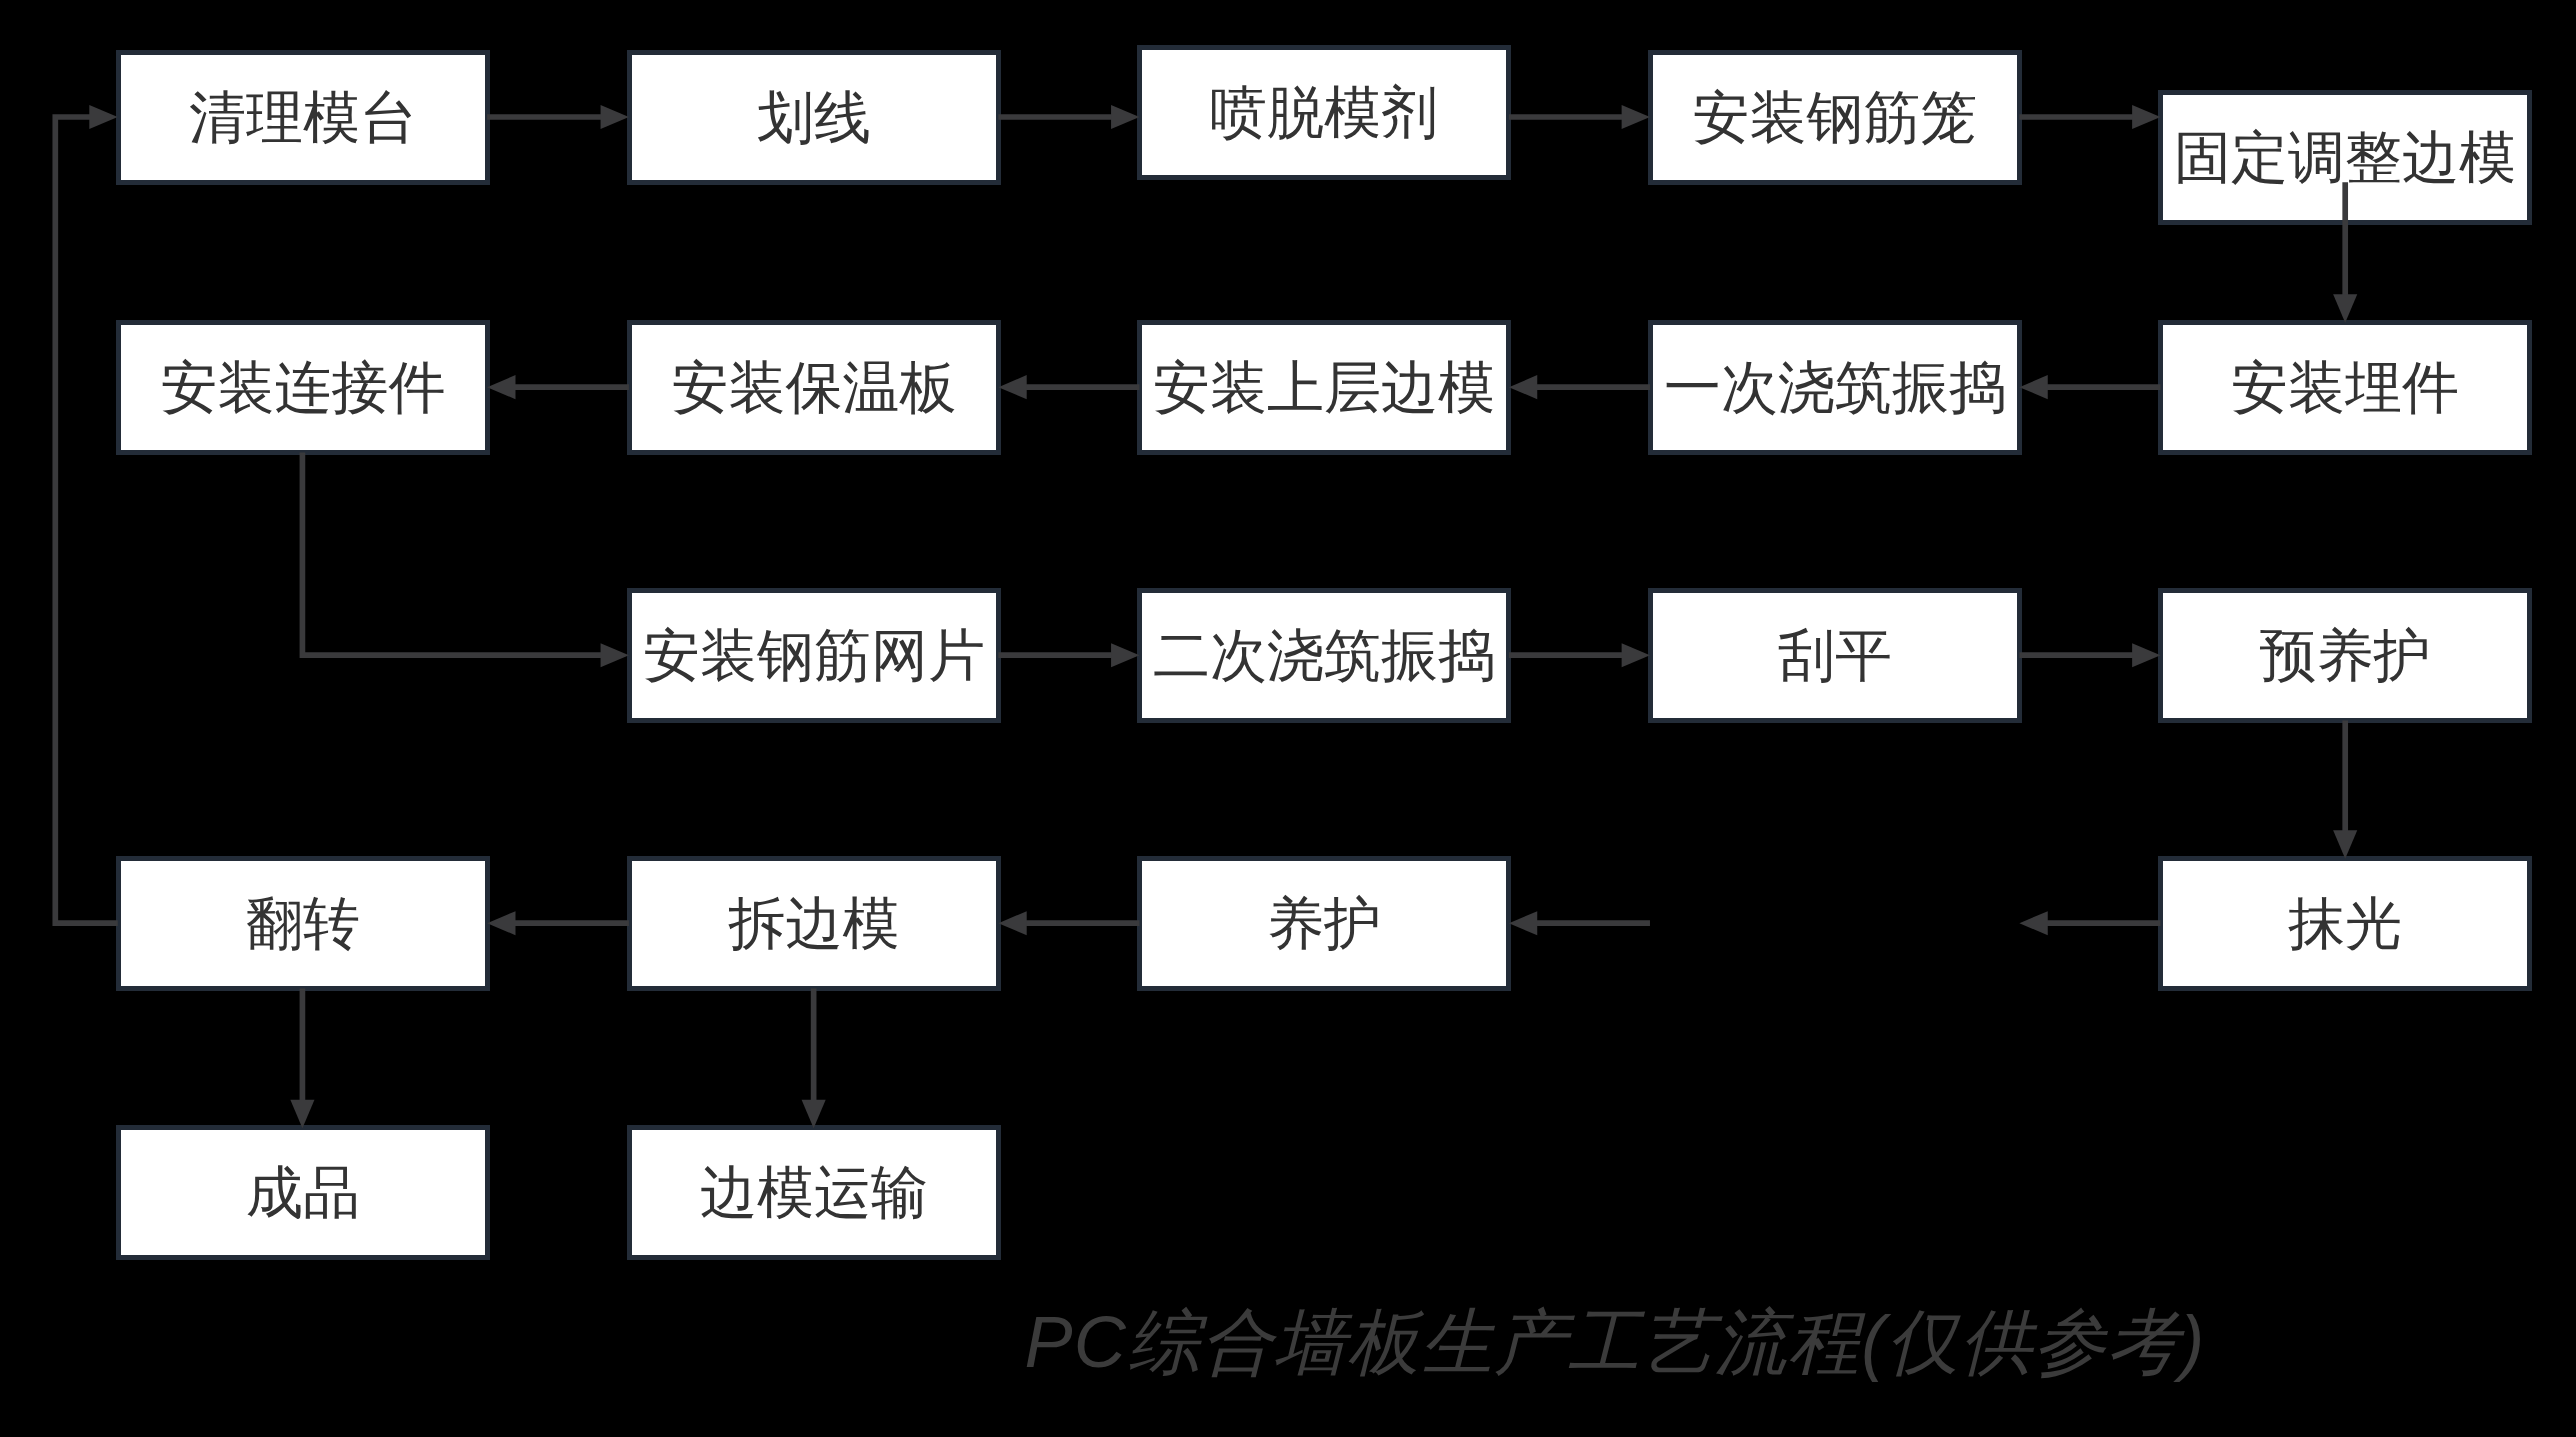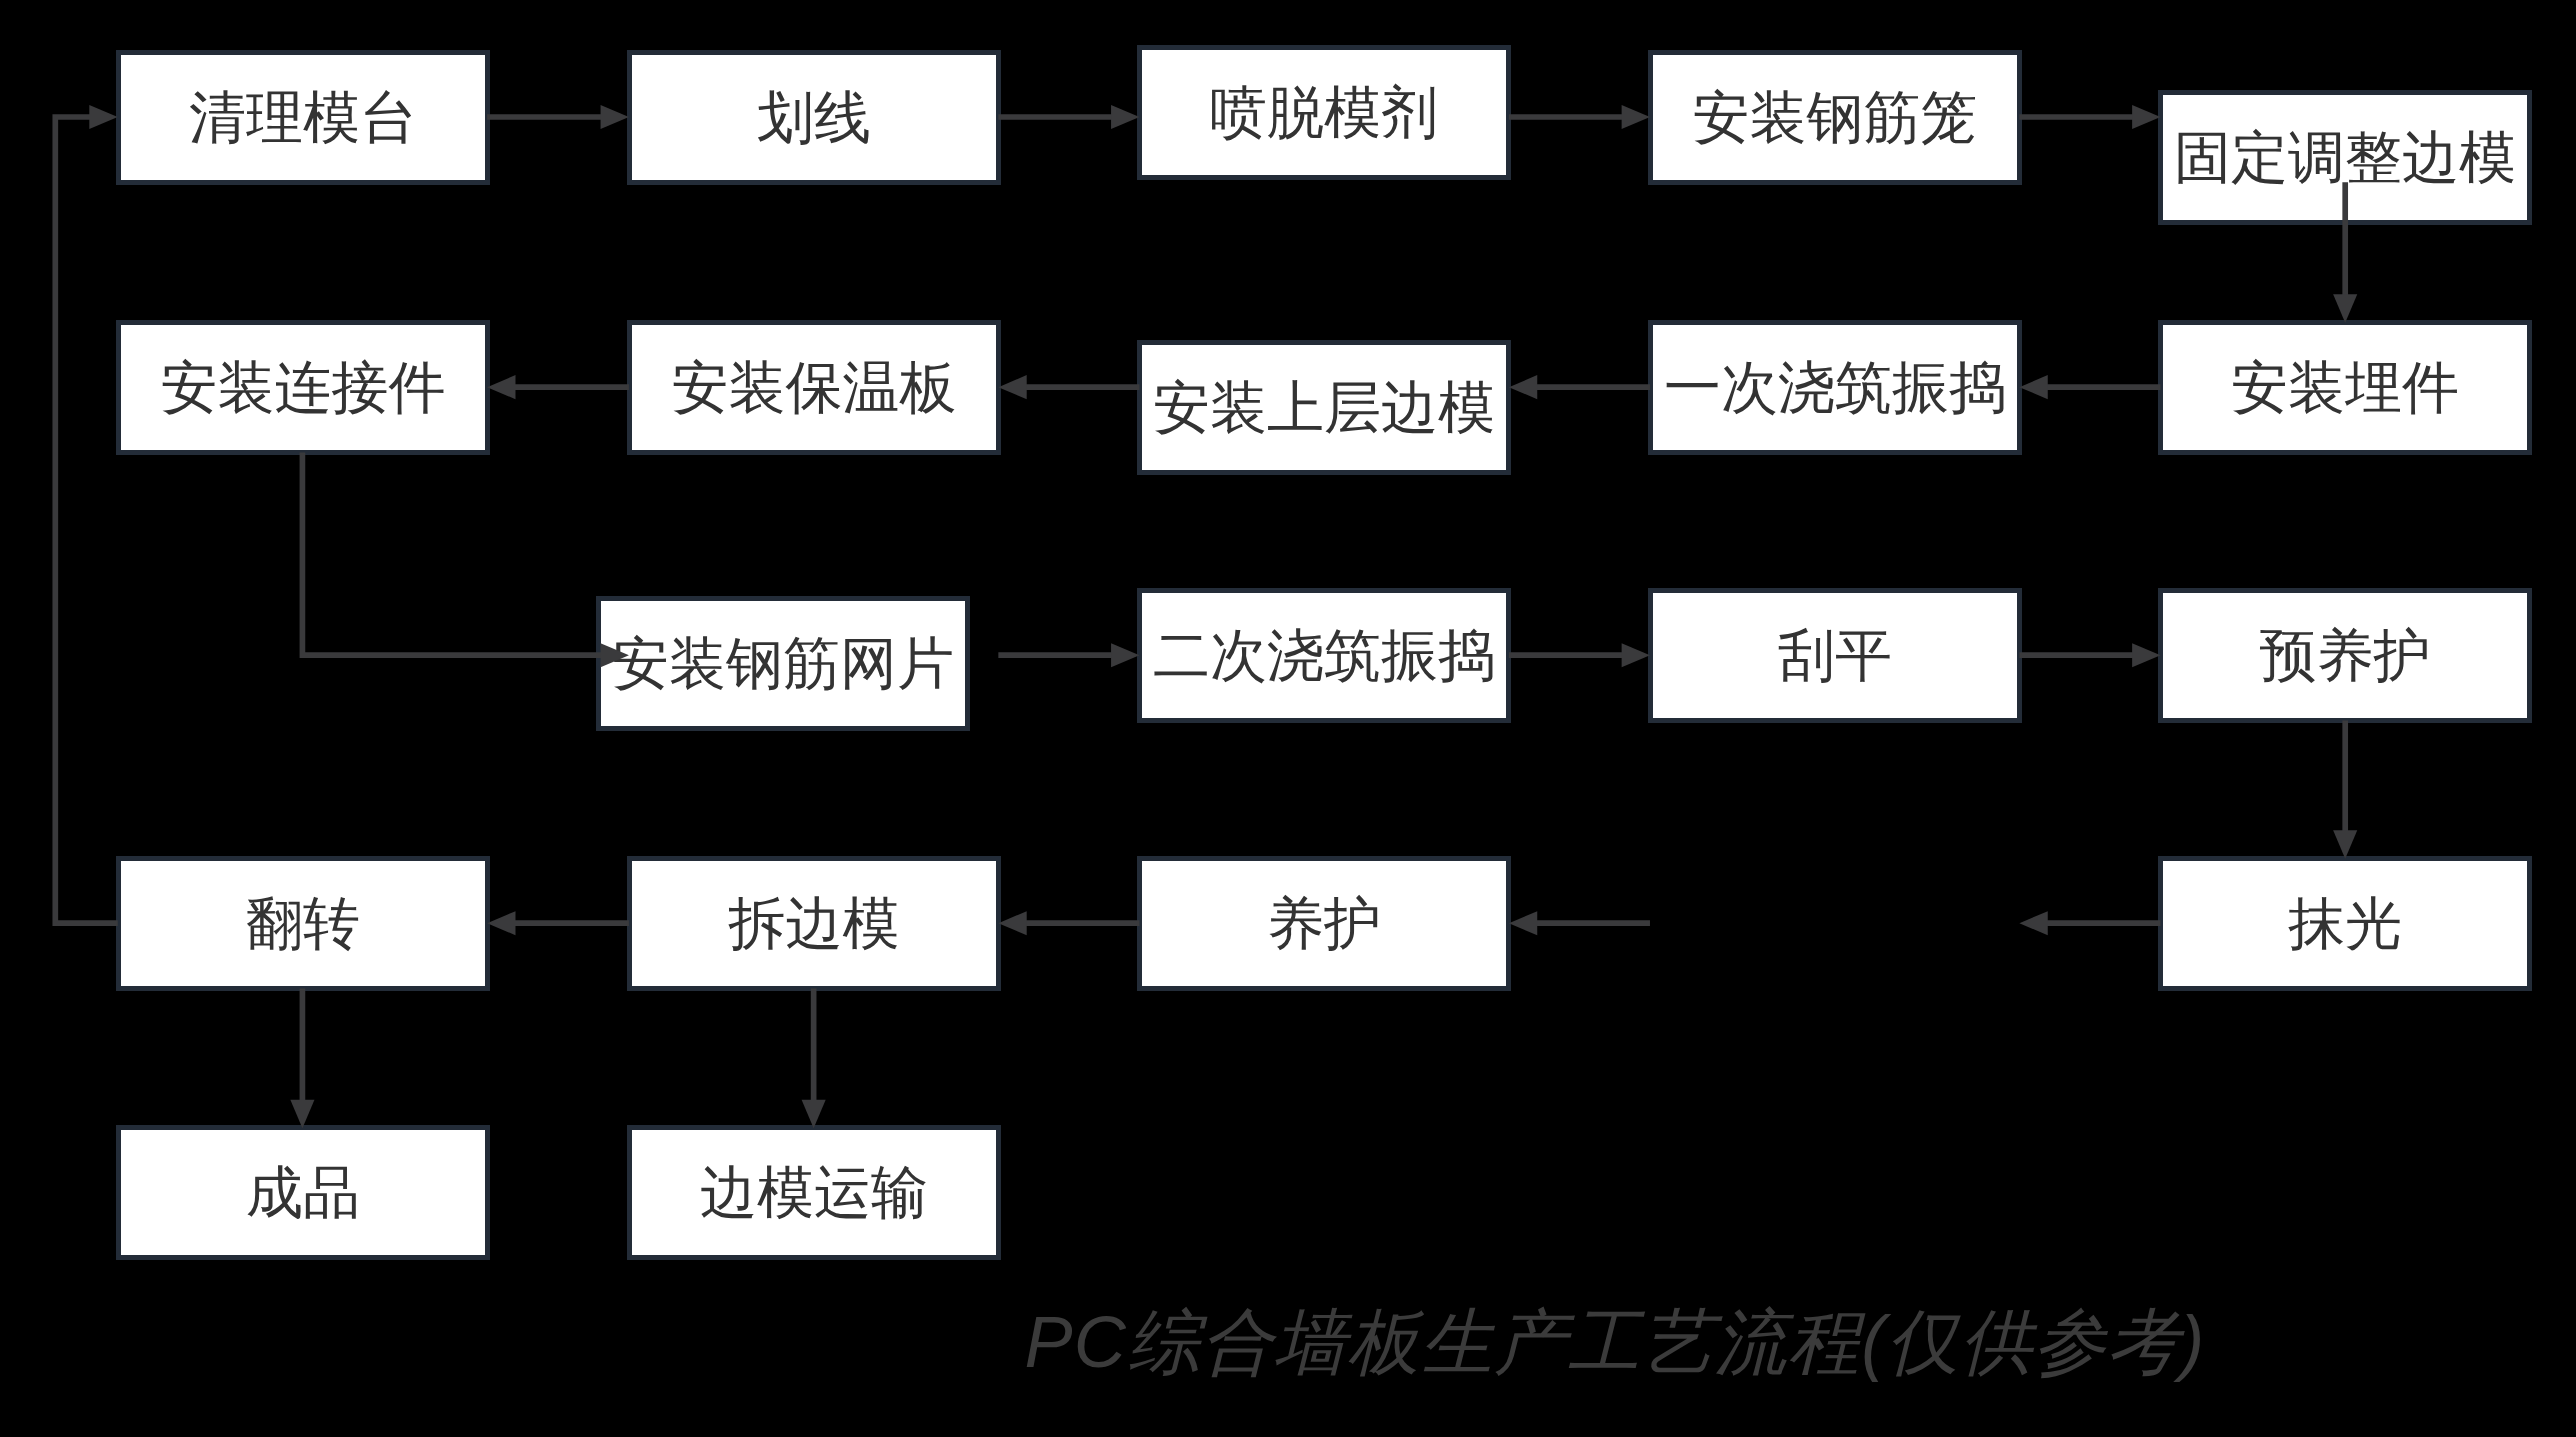--- a/index.html
+++ b/index.html
@@ -74,30 +74,30 @@
       </div>
       <div class="node" style="left: 2158px; top: 50px; margin-top: 40px;">
         <span class="node-label">固定调整边模</span>
       </div>
       <div class="node" style="left: 116px; top: 320px;">
         <span class="node-label">安装连接件</span>
       </div>
       <div class="node" style="left: 627px; top: 320px;">
         <span class="node-label">安装保温板</span>
       </div>
-      <div class="node" style="left: 1137px; top: 340px;">
+      <div class="node" style="left: 1137px; top: 320px;">
         <span class="node-label">安装上层边模</span>
       </div>
       <div class="node" style="left: 1648px; top: 320px;">
         <span class="node-label">一次浇筑振捣</span>
       </div>
       <div class="node" style="left: 2158px; top: 320px;">
         <span class="node-label">安装埋件</span>
       </div>
-      <div class="node" style="left: 596px; top: 588px; margin-top: 8px;">
+      <div class="node" style="left: 627px; top: 588px;">
         <span class="node-label">安装钢筋网片</span>
       </div>
       <div class="node" style="left: 1137px; top: 588px;">
         <span class="node-label">二次浇筑振捣</span>
       </div>
       <div class="node" style="left: 1648px; top: 588px;">
         <span class="node-label">刮平</span>
       </div>
       <div class="node" style="left: 2158px; top: 588px;">
         <span class="node-label">预养护</span>

